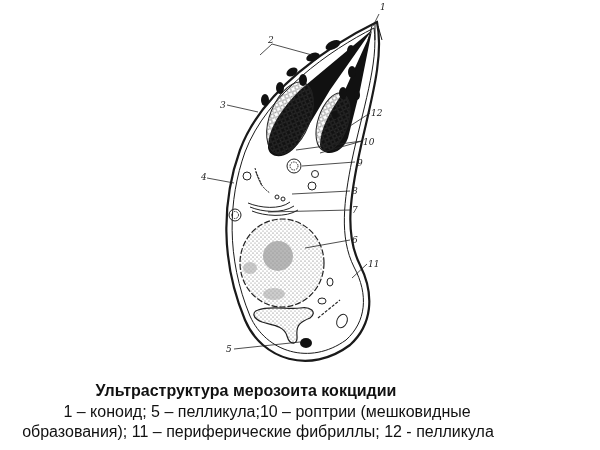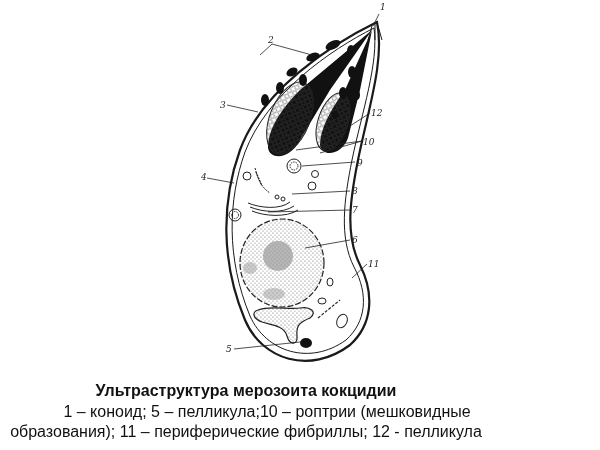--- a/index.html
+++ b/index.html
@@ -1,21 +1,21 @@
 <!DOCTYPE html>
 <html><head>
 <meta charset="utf-8">
 <style>
   html, body { margin: 0; padding: 0; background: #ffffff; }
   body { width: 600px; height: 450px; position: relative; overflow: hidden; font-family: "Liberation Sans", sans-serif; }
   #figure { position: absolute; left: 0; top: 0; width: 600px; height: 380px; }
   .caption { position: absolute; left: 0; width: 492px; text-align: center; color: #111; }
   #caption-title { top: 382px; font-weight: bold; font-size: 16px; }
   #caption-line1 { top: 403px; font-size: 16px; margin-left: 21px; }
-  #caption-line2 { top: 423px; font-size: 16px; }
+  #caption-line2 { top: 423px; font-size: 16px; padding-left: 12px; }
   .lbl { font-family: "DejaVu Serif", serif; font-style: italic; font-size: 9px; fill: #222; }
 </style>
 </head>
 <body>
 
 <svg id="figure" viewBox="0 0 600 380" xmlns="http://www.w3.org/2000/svg">
   <defs>
     <pattern id="dots" width="4" height="4" patternUnits="userSpaceOnUse">
       <circle cx="1" cy="1" r="0.55" fill="#555"></circle>
       <circle cx="3" cy="3" r="0.55" fill="#777"></circle>

